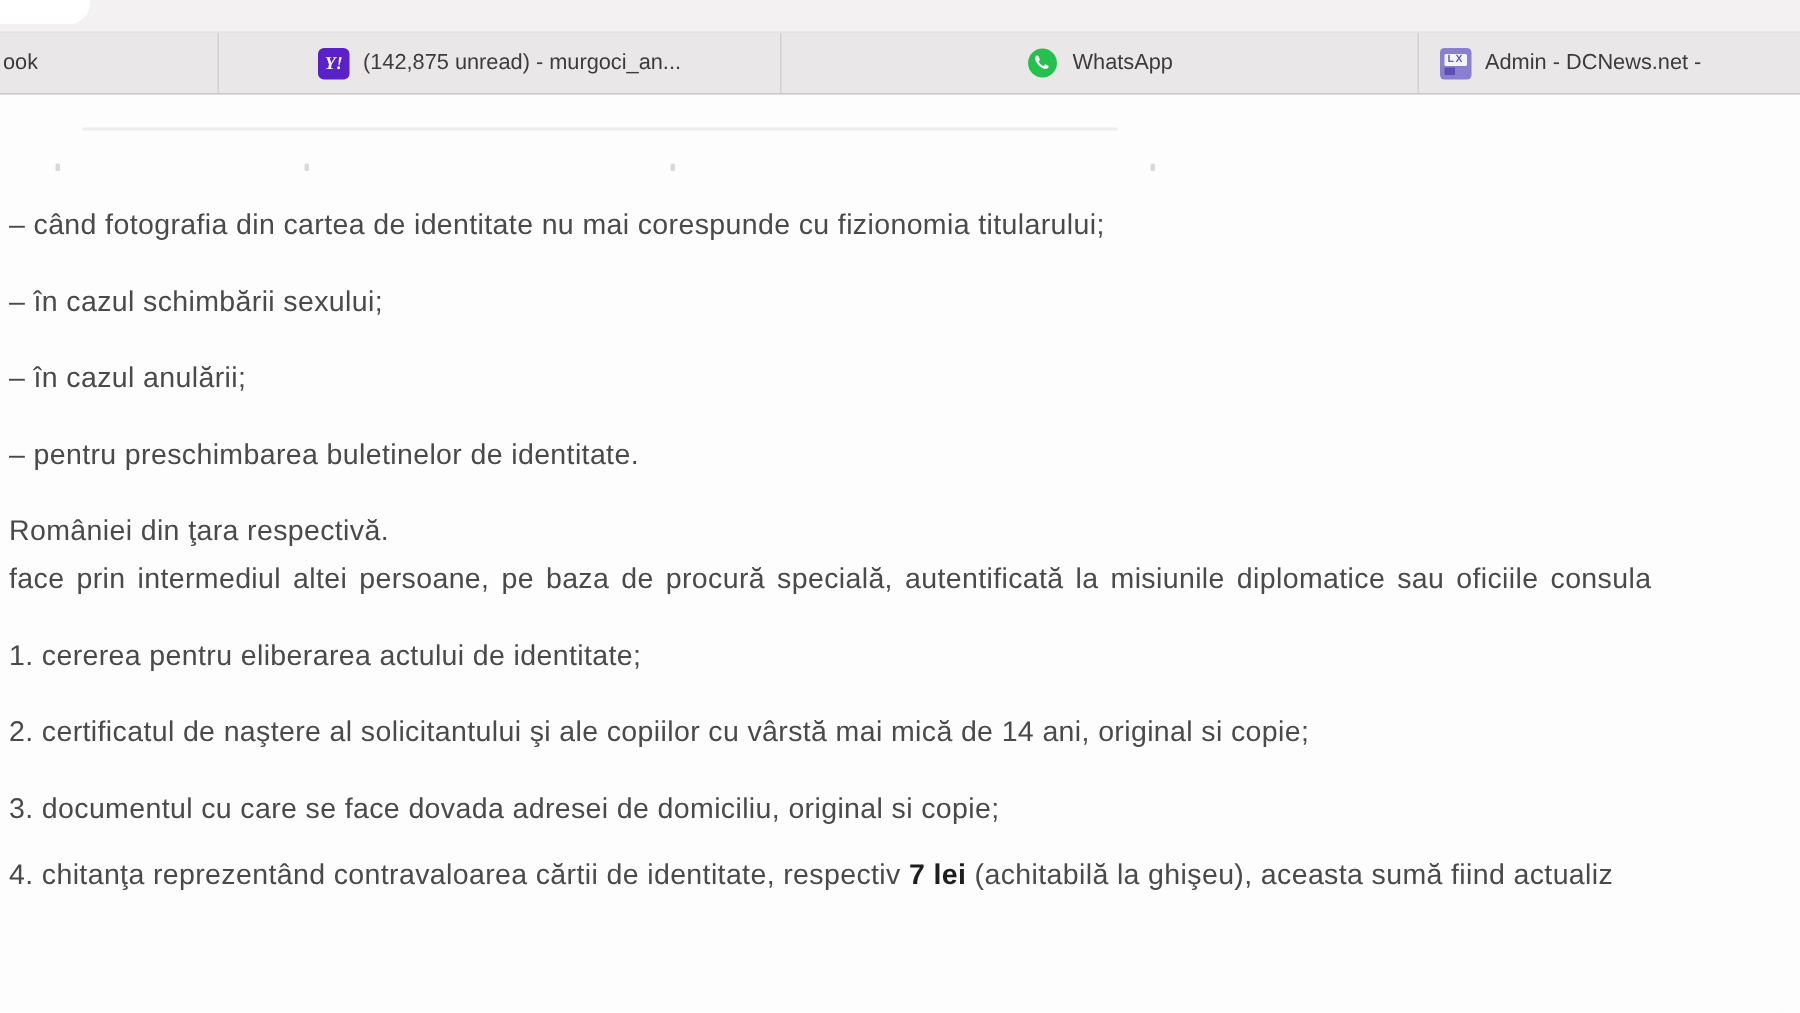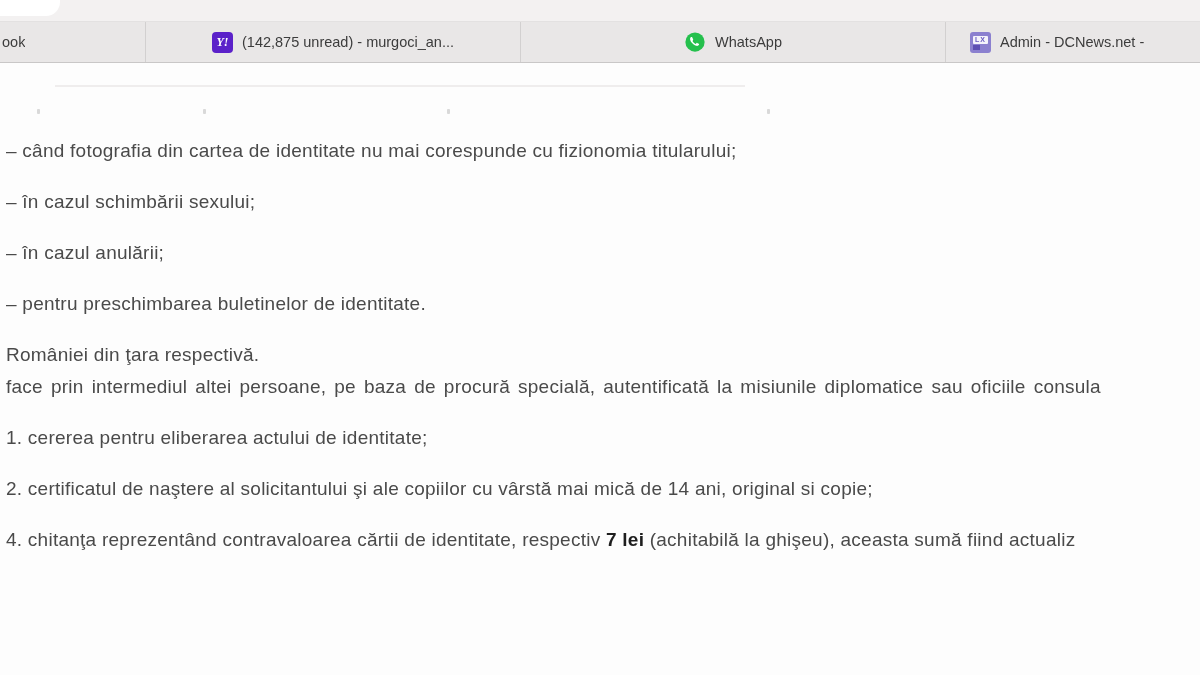--- a/index.html
+++ b/index.html
@@ -27,21 +27,21 @@
     color:var(--tab-text,#3c3c3c);font-size:14.5px;cursor:default;
   }
   .tab + .tab{border-left:1px solid var(--tab-border,#d2d0d0);}
   .tab-label{
     white-space:nowrap;overflow:hidden;color:var(--tab-text,#3c3c3c);
   }
   .tab1{width:145px;justify-content:flex-start;}
   .tab1 .tab-label{padding-left:2px;}
   .tab2{width:375px;}
   .tab3{width:425px;}
-  .tab4{width:254px;justify-content:flex-start;padding-left:24px;}
+  .tab4{width:254px;justify-content:flex-start;padding-left:14px;}
   .favicon{
     display:inline-flex;align-items:center;justify-content:center;
     width:21px;height:21px;margin-right:9px;flex:0 0 auto;
   }
   .favicon.yahoo{
     background:var(--yahoo-purple,#5b21c9);border-radius:4px;
     color:#fff;font-weight:bold;font-style:italic;font-size:12px;
     font-family:"Liberation Serif","DejaVu Serif",serif;
   }
   .favicon.wa{width:22px;height:22px;}
@@ -136,16 +136,17 @@
     <p class="line">– pentru preschimbarea buletinelor de identitate.</p>
 
     <div class="para">
       <div class="pline">României din ţara respectivă.</div>
       <div class="pline justified">face prin intermediul altei persoane, pe baza de procură specială, autentificată la misiunile diplomatice sau oficiile consula</div>
     </div>
 
 
     <p class="line">1. cererea pentru eliberarea actului de identitate;</p>
     <p class="line">2. certificatul de naştere al solicitantului şi ale copiilor cu vârstă mai mică de 14 ani, original si copie;</p>
+    <p class="line tight">3. documentul cu care se face dovada adresei de domiciliu, original si copie;</p>
     <p class="line"><span>4. chitanţa reprezentând contravaloarea cărtii de identitate, respectiv </span><strong>7 lei</strong><span> (achitabilă la ghişeu), aceasta sumă fiind actualiz</span></p>
   </div>
 
 </div>
 
 </body></html>

